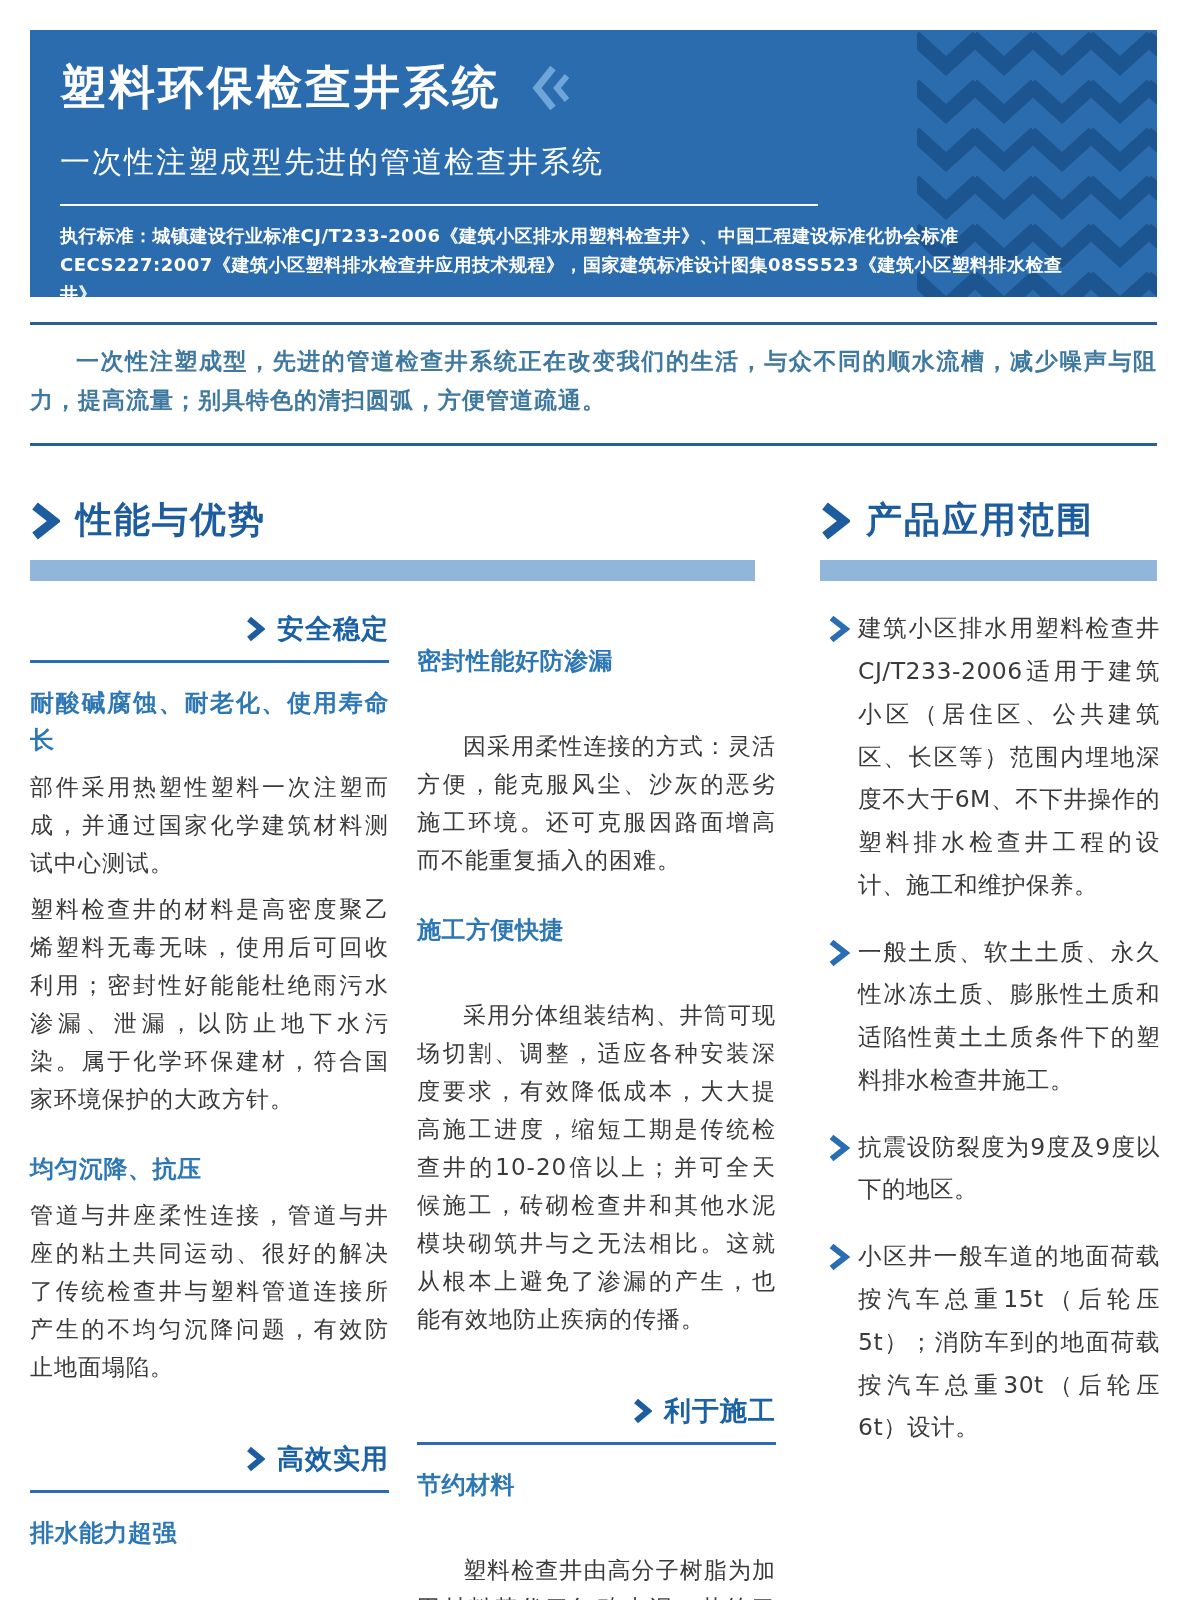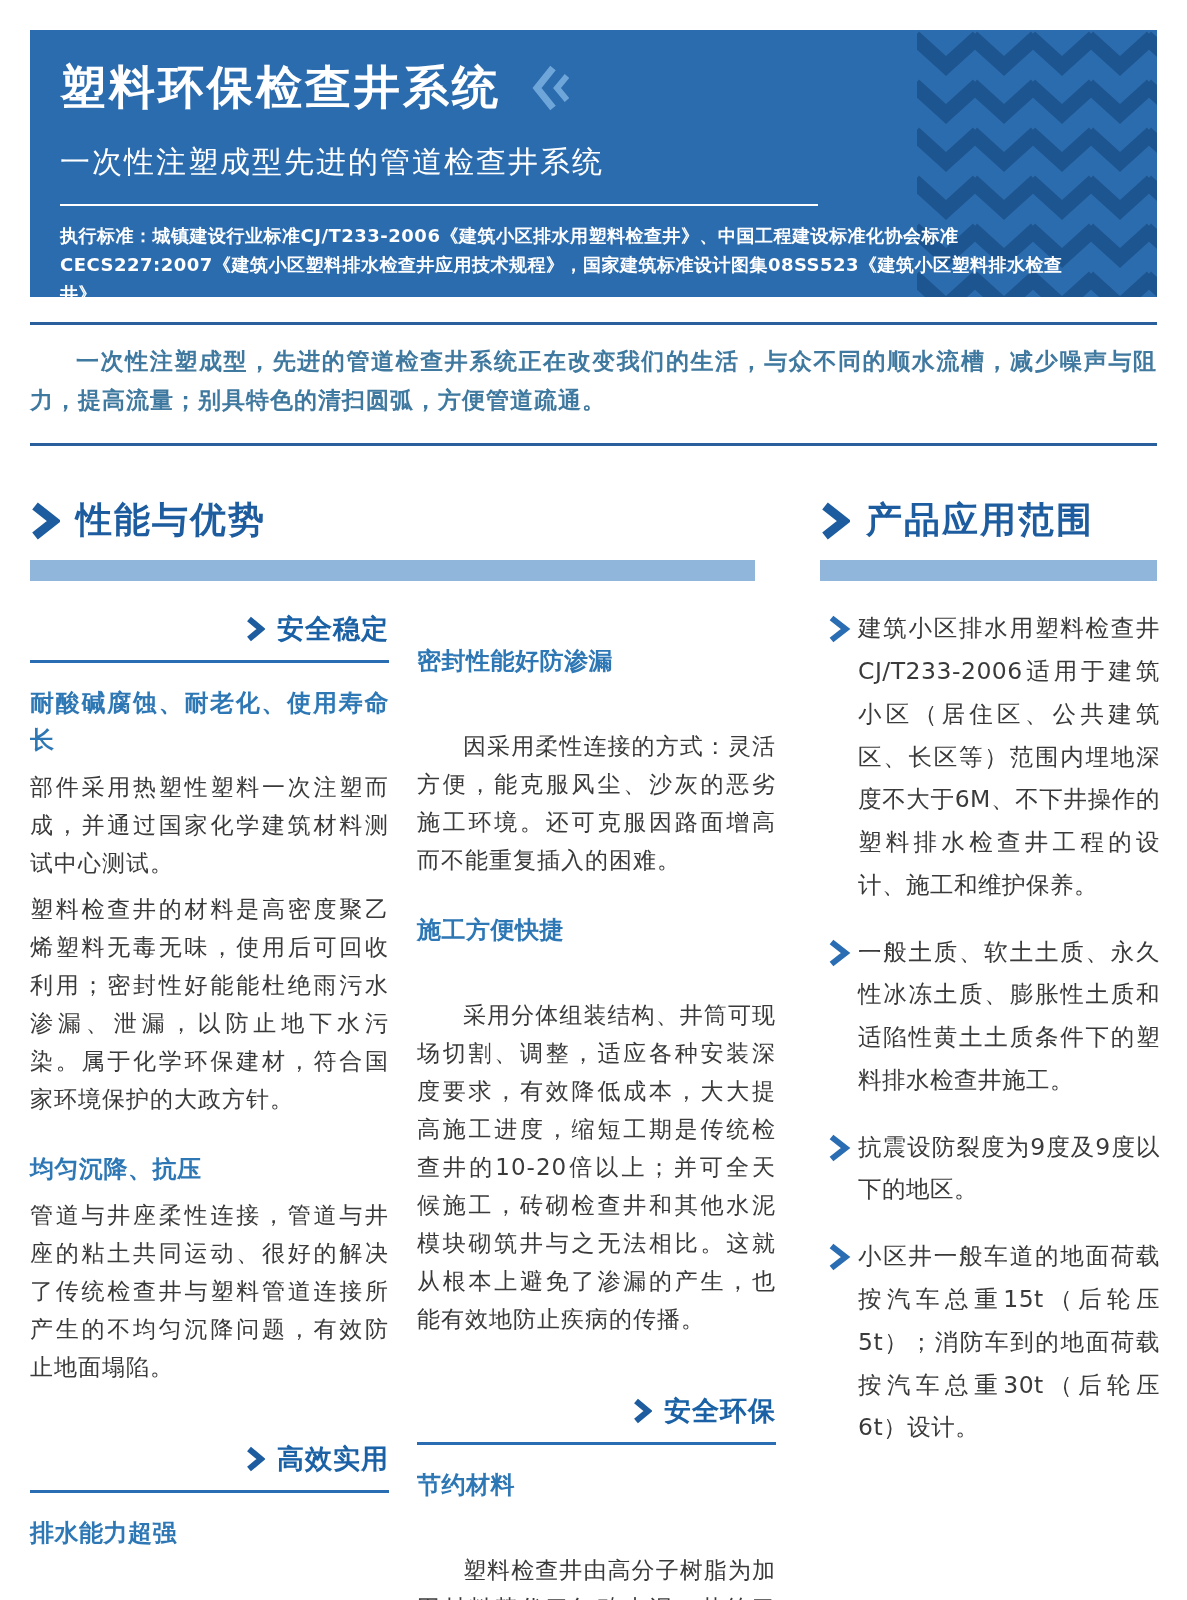--- a/index.html
+++ b/index.html
@@ -158,21 +158,21 @@
         <p class="para-title">密封性能好防渗漏</p>
         <p class="para-body indent">因采用柔性连接的方式：灵活方便，能克服风尘、沙灰的恶劣施工环境。还可克服因路面增高而不能重复插入的困难。</p>
 
         <p class="para-title">施工方便快捷</p>
         <p class="para-body indent">采用分体组装结构、井筒可现场切割、调整，适应各种安装深度要求，有效降低成本，大大提高施工进度，缩短工期是传统检查井的10-20倍以上；并可全天候施工，砖砌检查井和其他水泥模块砌筑井与之无法相比。这就从根本上避免了渗漏的产生，也能有效地防止疾病的传播。</p>
 
         <div class="subhead mt-gap">
           <svg class="chev" width="19" height="26" viewBox="0 0 19 26" aria-hidden="true">
             <path d="M3 3 L15 13 L3 23" fill="none" stroke="#1d5c9e" stroke-width="6" stroke-linejoin="miter"></path>
           </svg>
-          <h3>安全环保</h3>
+          <h3>利于施工</h3>
         </div>
 
         <p class="para-title first">节约材料</p>
         <p class="para-body indent">塑料检查井由高分子树脂为加工材料替代了红砖水泥，节约了表土资源；建筑小区所用规格缩小，大大节约了检查井埋地所占用的土地空间。</p>
 
       </div>
 
     </div>
   </section>
 

